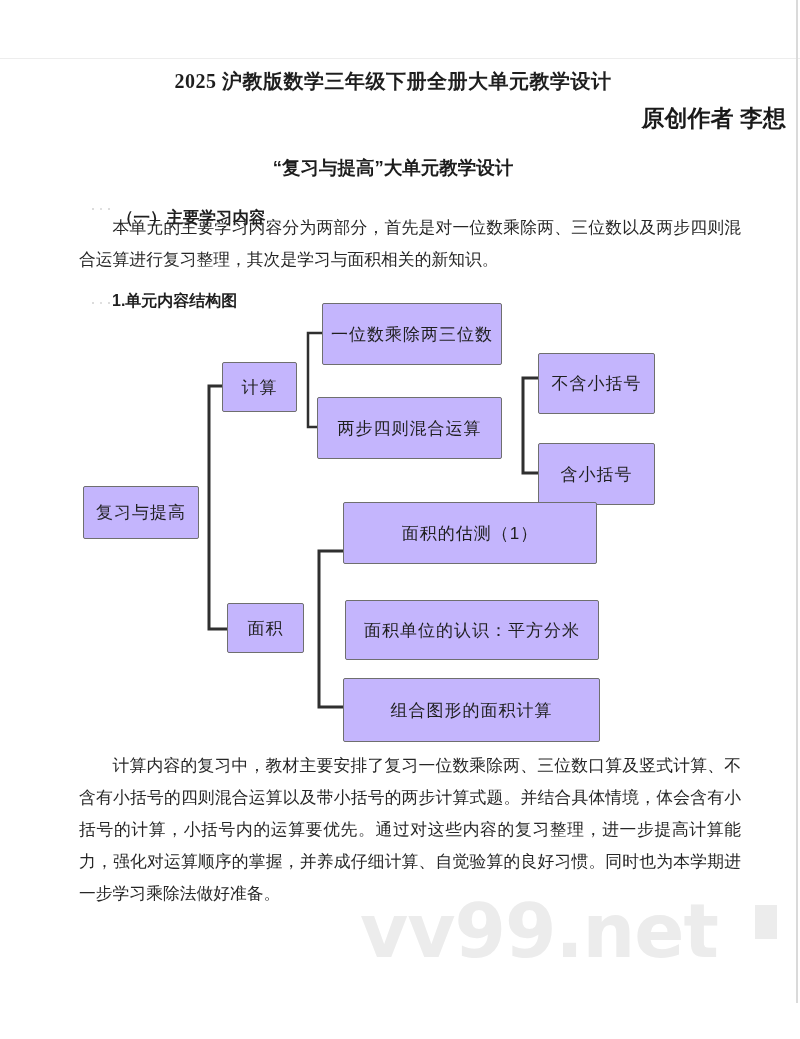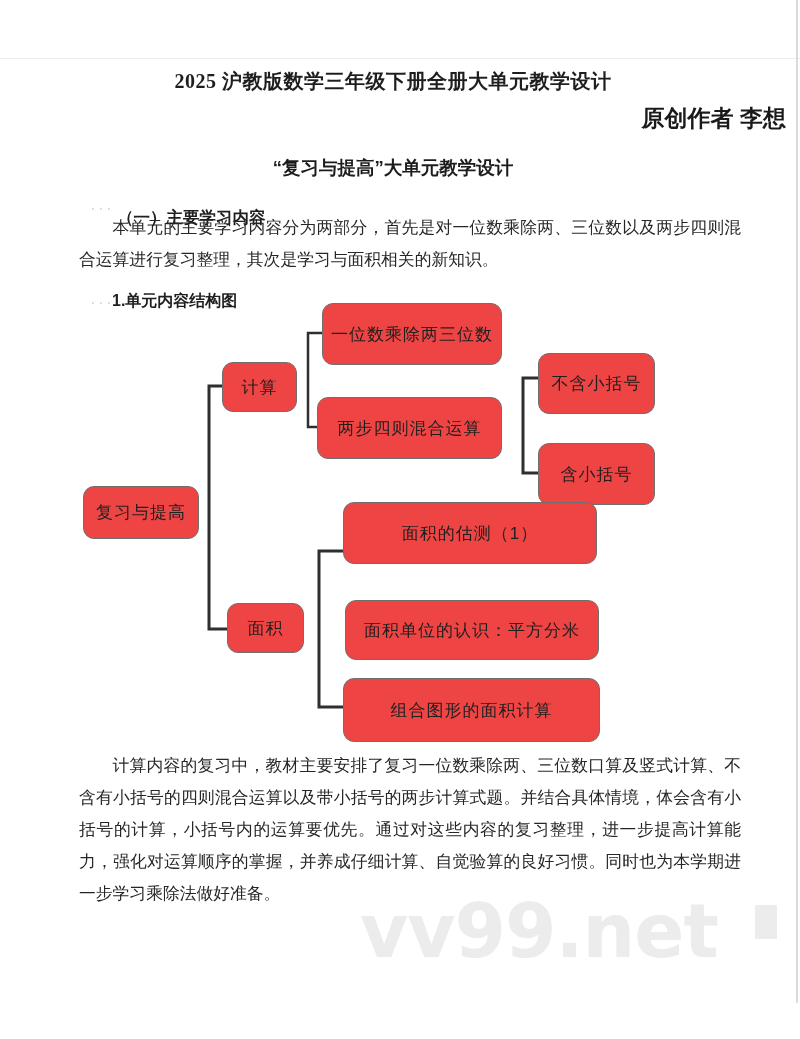--- a/index.html
+++ b/index.html
@@ -35,21 +35,21 @@
   .artifact-dots{position:absolute;width:22px;height:4px;
      background:radial-gradient(circle 1.6px at 3px 2px,#dcdcdc 60%,transparent 61%),
                 radial-gradient(circle 1.6px at 11px 2px,#e0e0e0 60%,transparent 61%),
                 radial-gradient(circle 1.6px at 19px 2px,#dcdcdc 60%,transparent 61%);}
   .a1{left:90px;top:207px;}
   .a2{left:90px;top:301px;}
 
   
   .diagram{position:absolute;left:0;top:0;width:800px;height:1039px;pointer-events:none;}
   .connectors{position:absolute;left:0;top:0;}
-  .node{position:absolute;background:#ef4444;border:1.5px solid #6f6f6f;border-radius:11px;
+  .node{position:absolute;background:#c4b5fd;border:1.5px solid #6f6f6f;border-radius:2px;
         display:flex;align-items:center;justify-content:center;
         font-family:"Liberation Sans","DejaVu Sans",sans-serif;
         font-size:17px;color:#1f1f1f;letter-spacing:1px;}
   .n-root {left:83px; top:486px;width:114px;height:51px;}
   .n-calc {left:222px;top:362px;width:73px; height:48px;}
   .n-c1   {left:322px;top:303px;width:178px;height:60px;}
   .n-c2   {left:317px;top:397px;width:183px;height:60px;}
   .n-p1   {left:538px;top:353px;width:115px;height:59px;}
   .n-p2   {left:538px;top:443px;width:115px;height:60px;}
   .n-area {left:227px;top:603px;width:75px; height:48px;}

